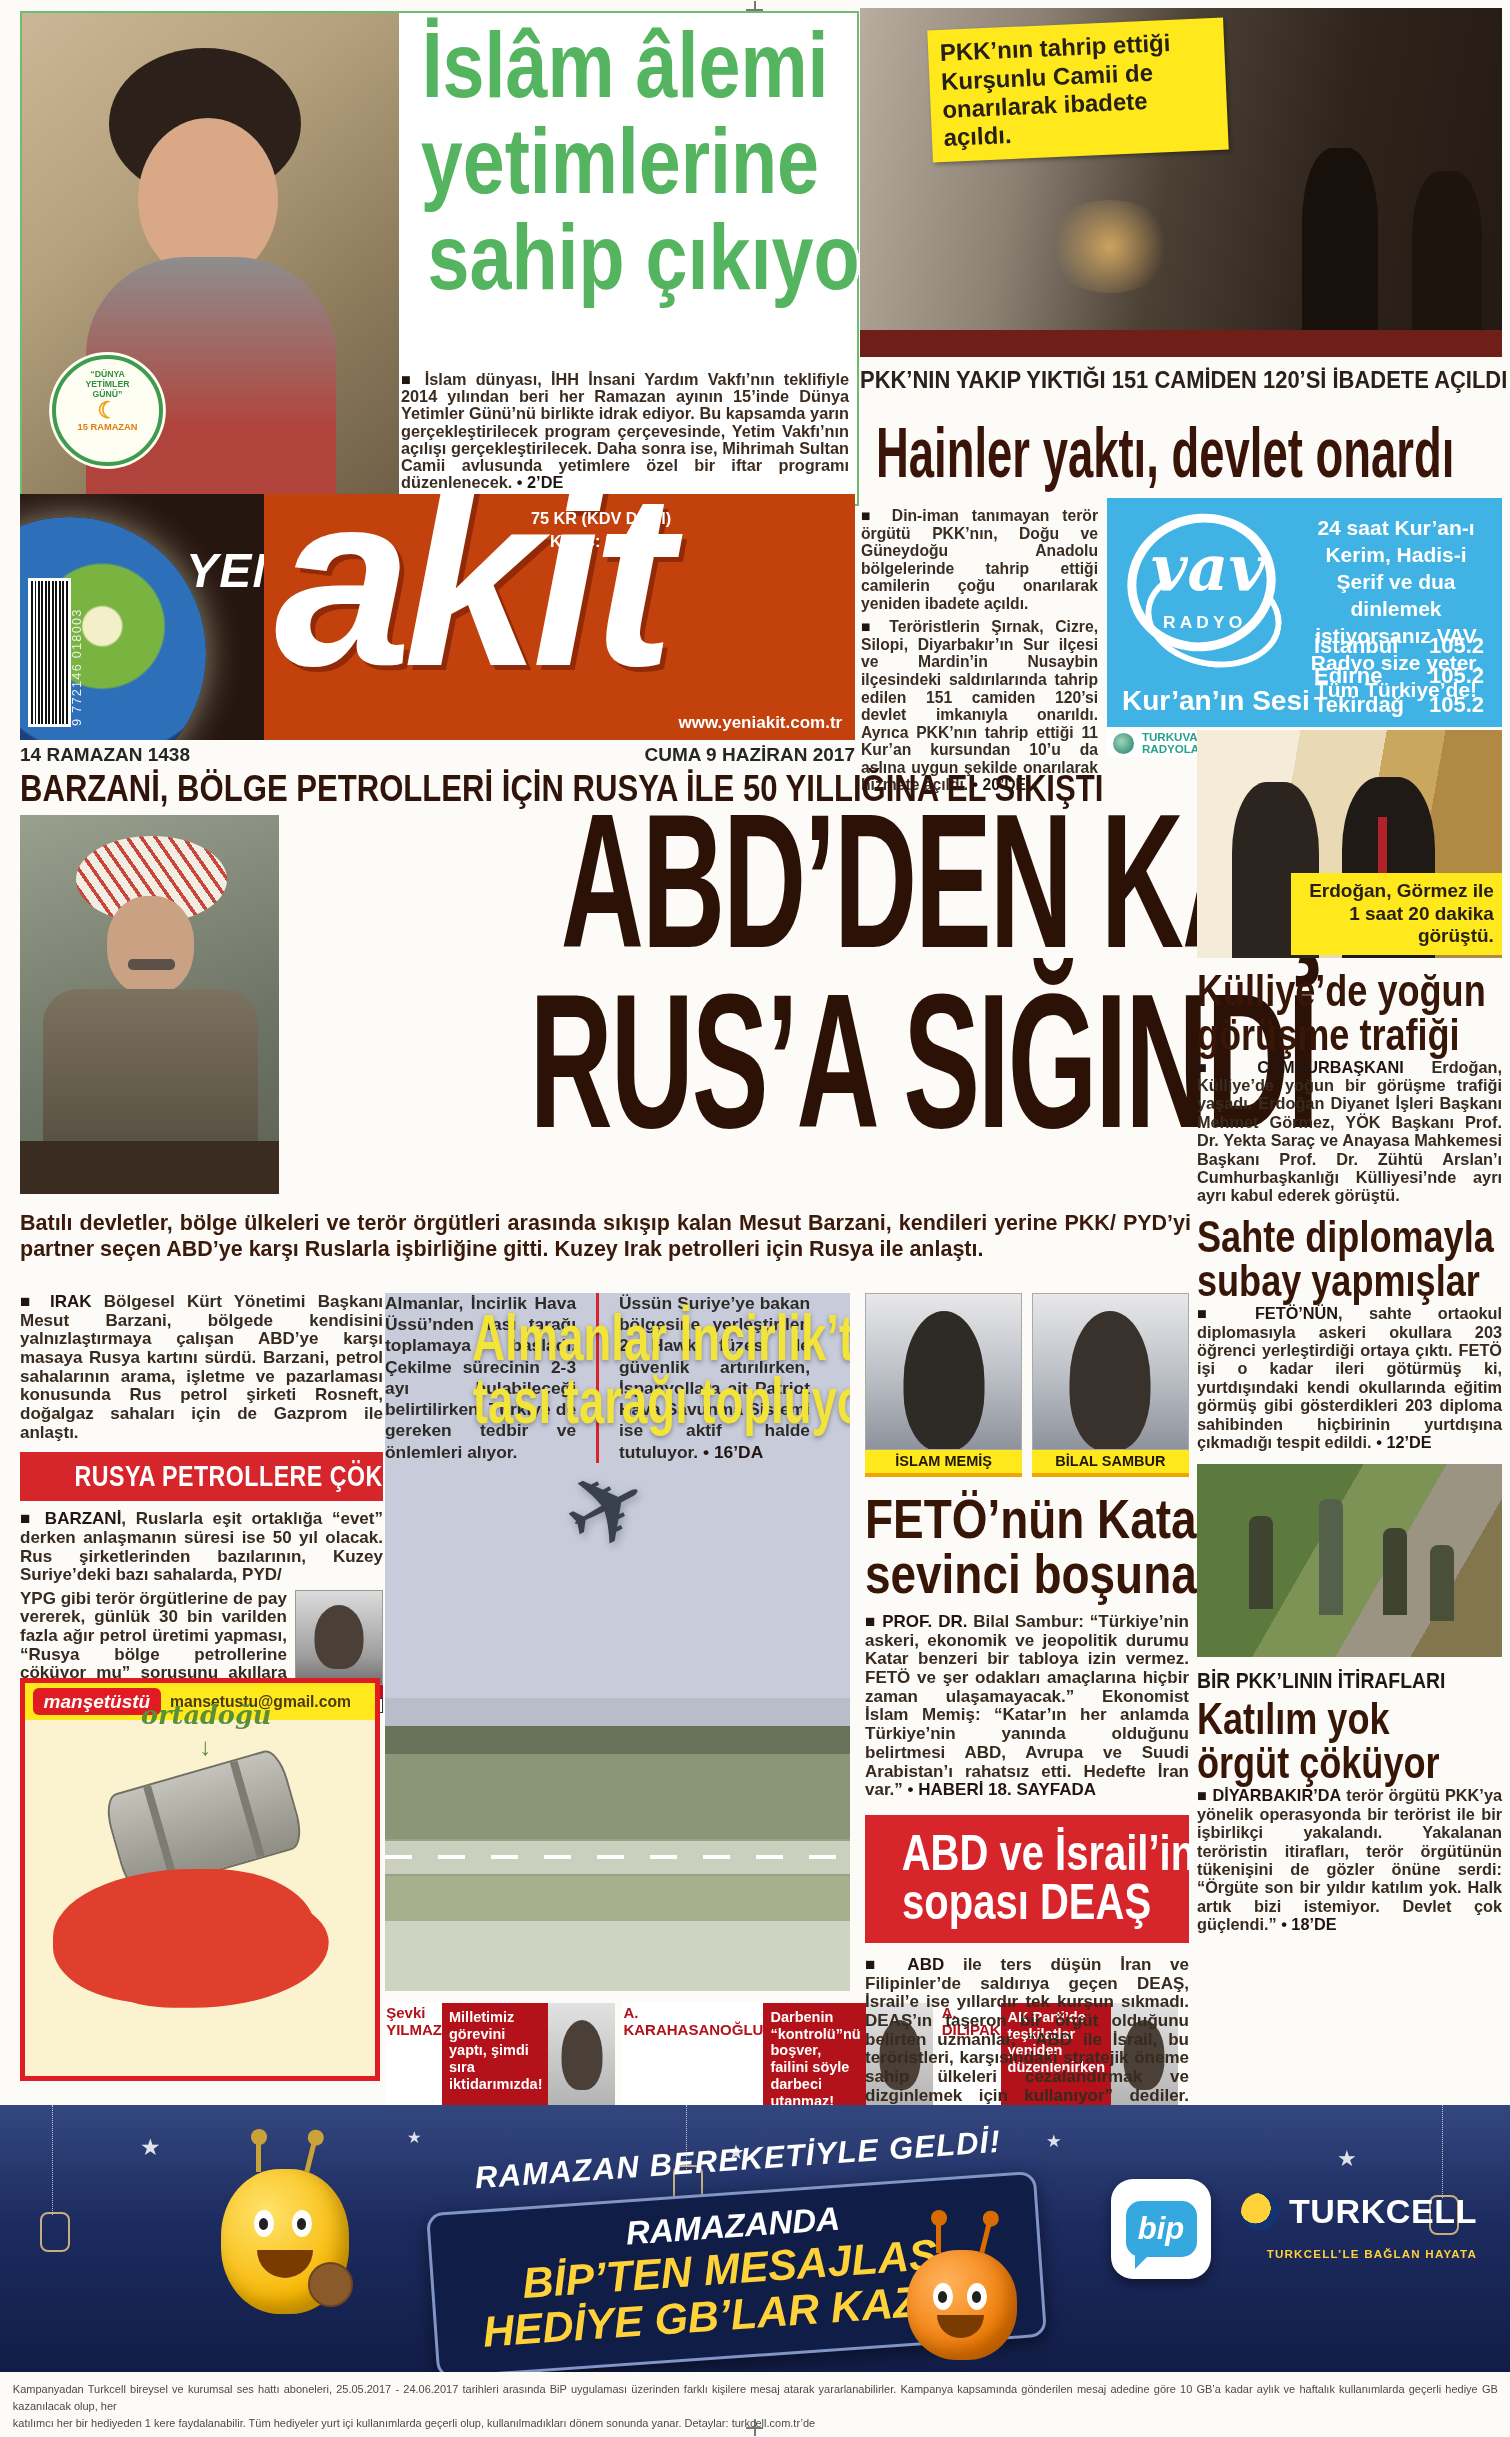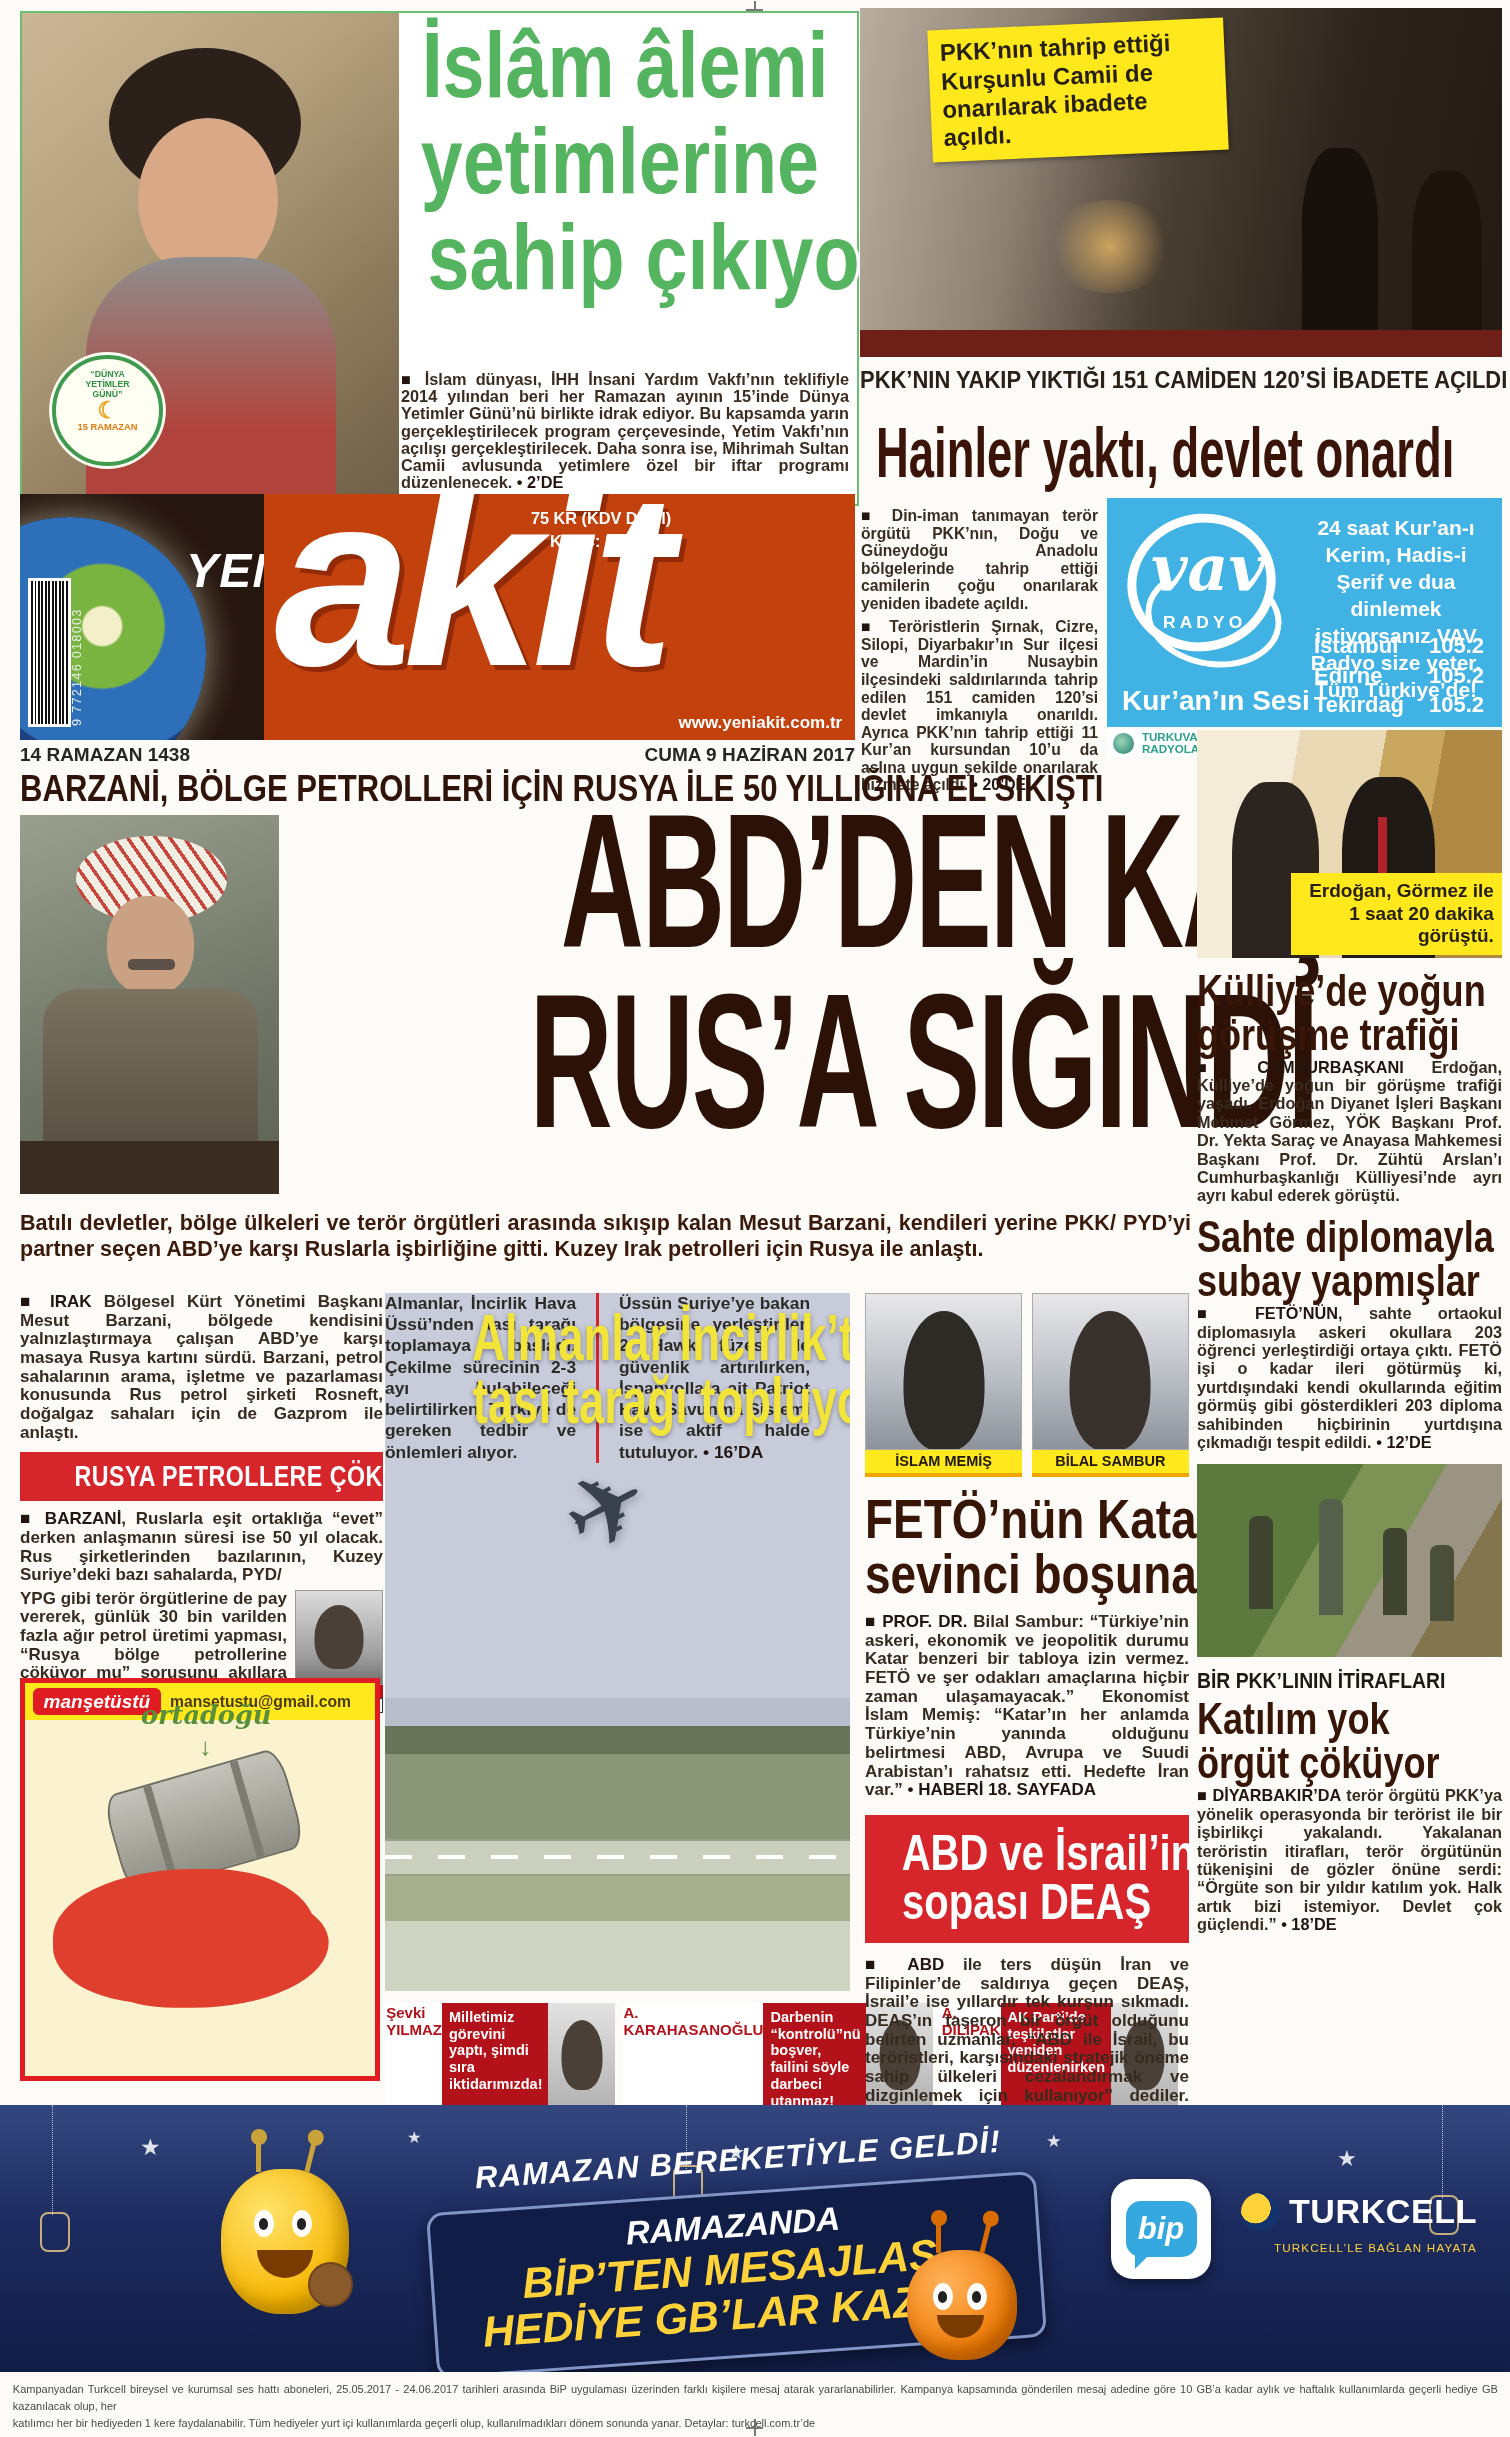--- a/index.html
+++ b/index.html
@@ -192,21 +192,21 @@
   .bip{left:1111px;top:74px;width:100px;height:100px;background:#fff;border-radius:22px;display:flex;
     align-items:center;justify-content:center;box-shadow:0 4.7px 11.6px rgba(0,0,0,.4)}
   .bip-bub{position:relative;width:71px;height:56px;background:#35a8e0;border-radius:15px;color:#fff;
     font-weight:bold;font-style:italic;font-size:31px;display:flex;align-items:center;justify-content:center}
   .bip-bub:after{content:"";position:absolute;left:9.3px;bottom:-11.6px;border:8.1px solid transparent;
     border-top-color:#35a8e0;border-left-color:#35a8e0}
   .tc{right:33px;top:87px;text-align:right}
   .tc-row{display:flex;align-items:center;gap:10.5px;justify-content:flex-end}
   .tc-emb{width:38px;height:38px;border-radius:50%;background:radial-gradient(circle at 38% 40%,#ffd23a 0 46%,#12336e 47% 100%)}
   .tc-name{font-weight:bold;font-size:34px;letter-spacing:0.6px}
-  .tc-sub{margin-top:10px;font-size:11.6px;letter-spacing:1.2px;color:#ffd23a;font-weight:normal}
+  .tc-sub{margin-top:16px;font-size:11.6px;letter-spacing:1.2px;color:#ffd23a;font-weight:bold}
   .fineprint{font-size:11px;color:#4a4a4a;line-height:1.55;text-align:justify}
 </style>
 </head>
 <body>
 
 <div class="page">
 
   <div class="abs reg" style="left:746px;top:1.2px"></div>
   <div class="abs reg" style="left:746px;top:2419px"></div>
 

